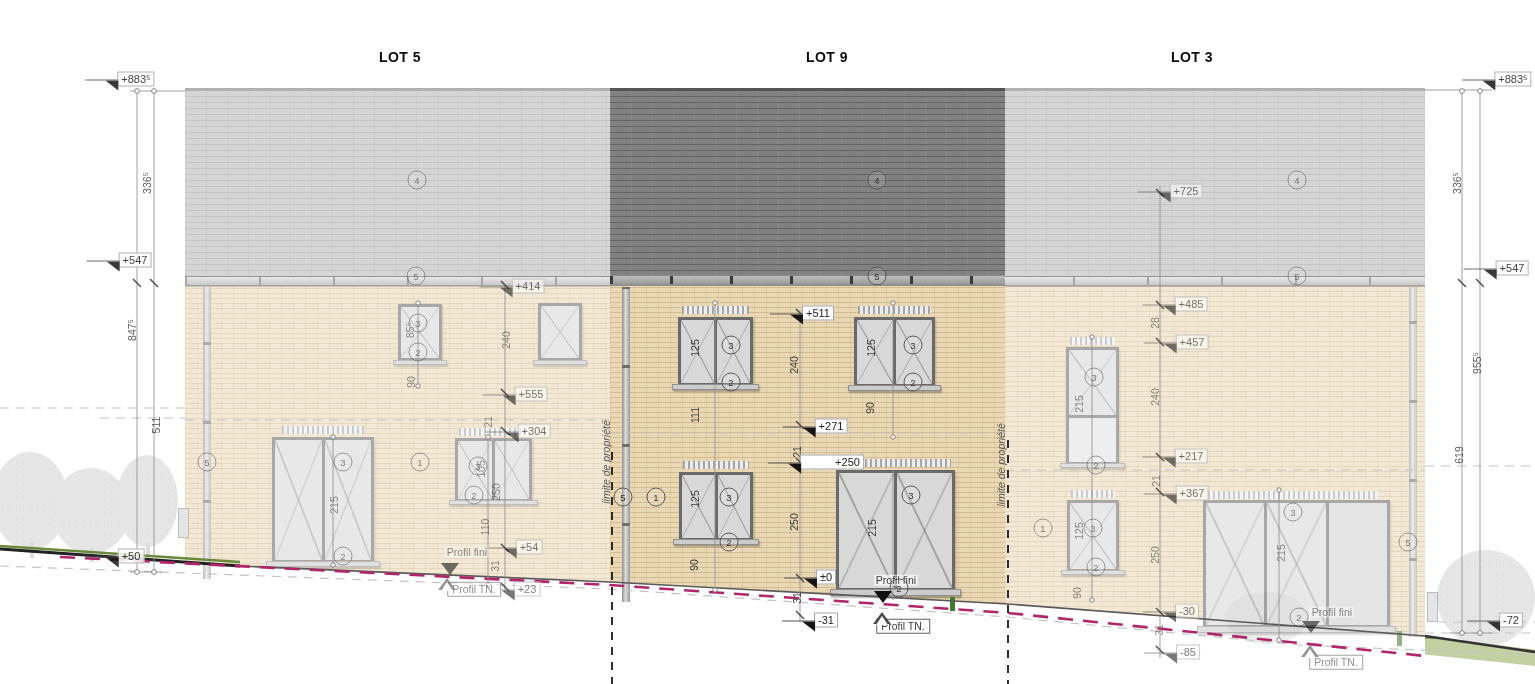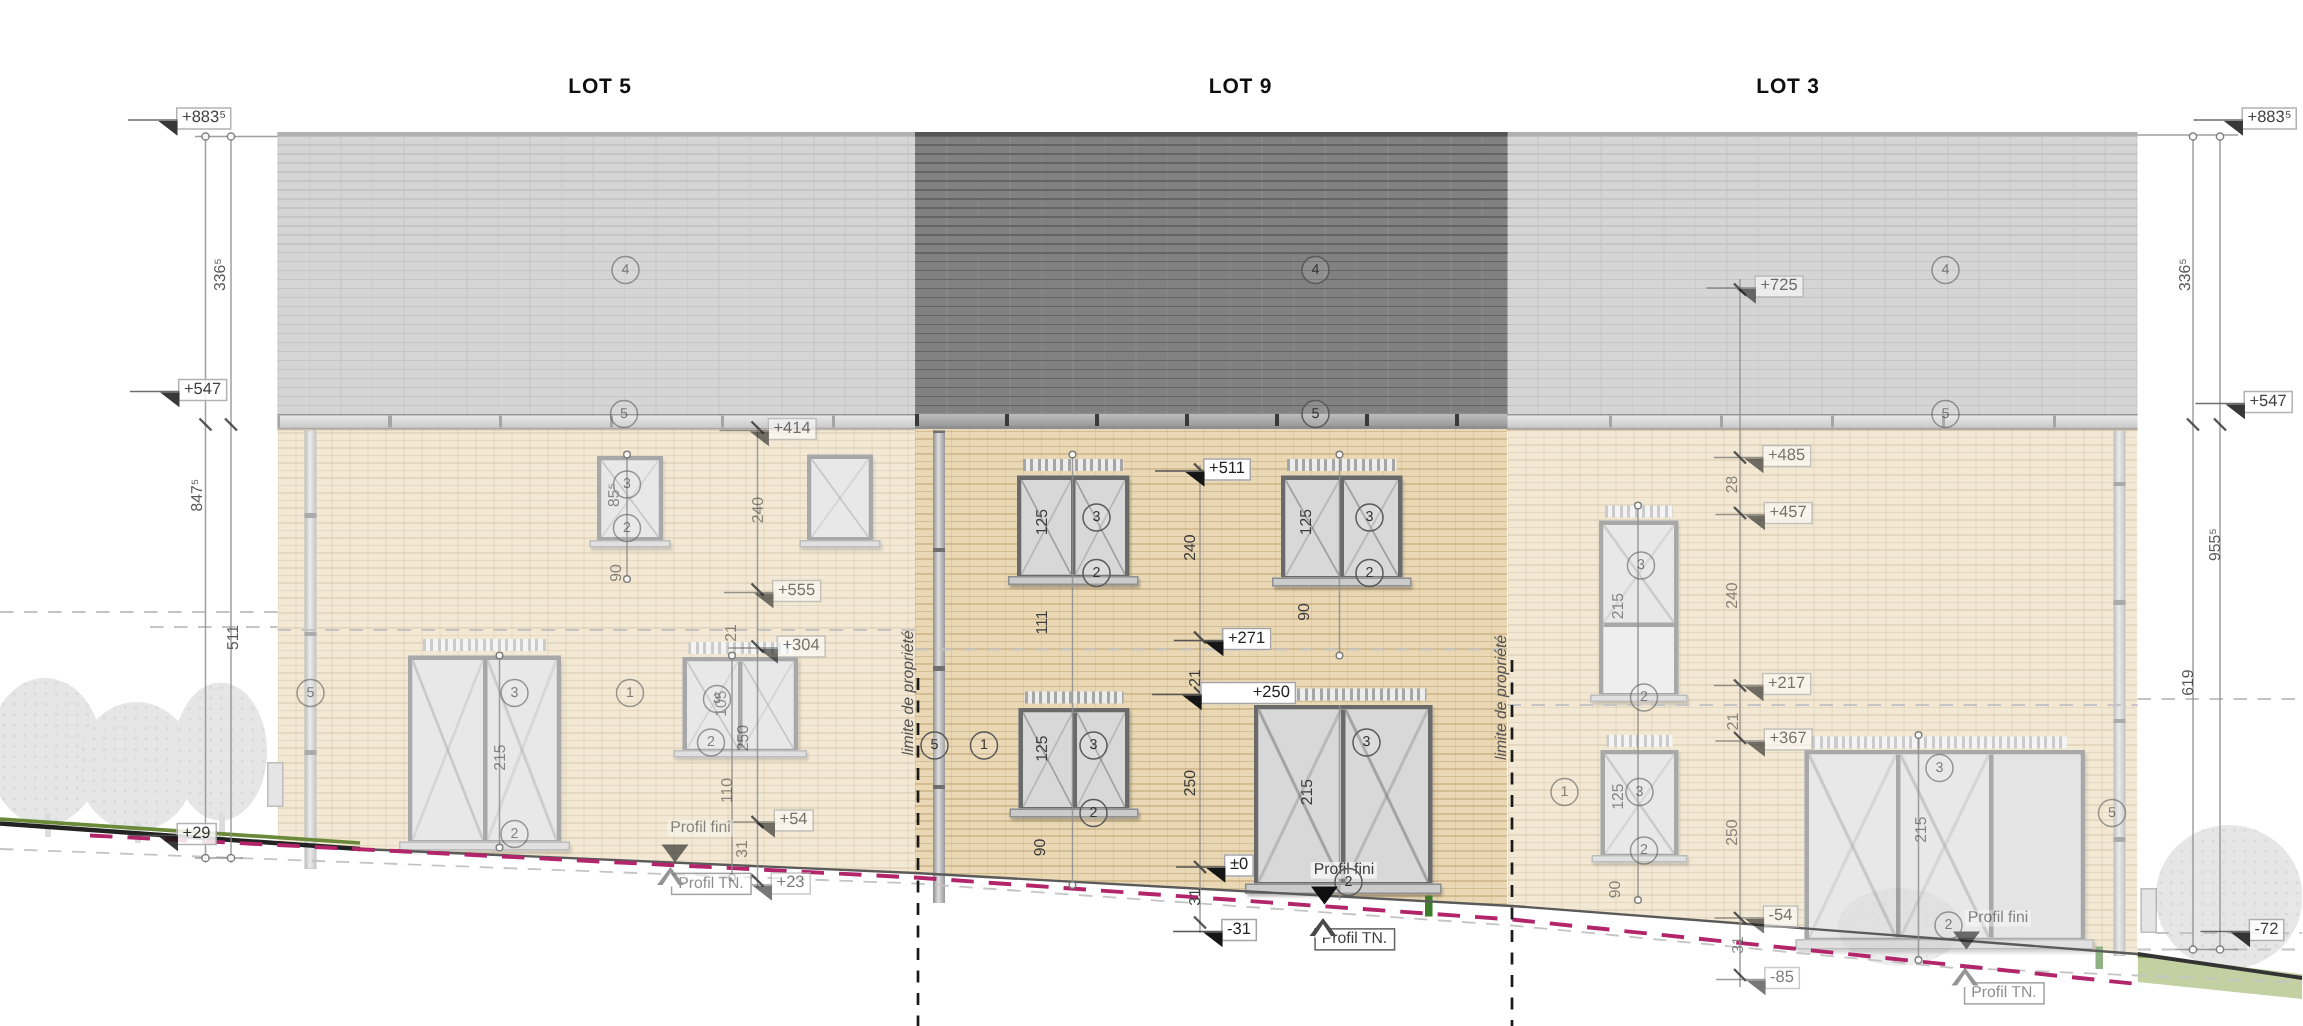--- a/index.html
+++ b/index.html
@@ -245,21 +245,21 @@
   <div class="lot-title" style="left:400px;top:57px">LOT 5</div>
   <div class="lot-title" style="left:827px;top:57px">LOT 9</div>
   <div class="lot-title" style="left:1192px;top:57px">LOT 3</div>
 
   <div class="annlayer dim85">
       <span class="ann flag" style="left: 136px; top: 79px;">+883⁵</span>
       <span class="ann v" style="left: 147px; top: 183px;">336⁵</span>
       <span class="ann flag" style="left: 135px; top: 260px;">+547</span>
       <span class="ann v" style="left: 132px; top: 330px;">847⁵</span>
       <span class="ann v" style="left: 156px; top: 425px;">511</span>
-      <span class="ann flag" style="left: 131px; top: 556px;">+29</span>
+      <span class="ann flag" style="left: 131px; top: 556px;">+50</span>
     </div>
   <div class="annlayer dim85">
       <span class="ann flag" style="left: 1513px; top: 79px;">+883⁵</span>
       <span class="ann v" style="left: 1457px; top: 183px;">336⁵</span>
       <span class="ann flag" style="left: 1512px; top: 268px;">+547</span>
       <span class="ann v" style="left: 1477px; top: 363px;">955⁵</span>
       <span class="ann v" style="left: 1459px; top: 455px;">619</span>
       <span class="ann flag" style="left: 1511px; top: 620px;">-72</span>
     </div>
   <div class="annlayer dim60">
@@ -331,21 +331,21 @@
   <div class="annlayer dim60">
       <span class="ann flag" style="left: 1186px; top: 191px;">+725</span>
       <span class="ann flag" style="left: 1191px; top: 304px;">+485</span>
       <span class="ann v" style="left: 1155px; top: 323px;">28</span>
       <span class="ann flag" style="left: 1192px; top: 342px;">+457</span>
       <span class="ann v" style="left: 1155px; top: 397px;">240</span>
       <span class="ann flag" style="left: 1191px; top: 456px;">+217</span>
       <span class="ann v" style="left: 1156px; top: 481px;">21</span>
       <span class="ann flag" style="left: 1192px; top: 493px;">+367</span>
       <span class="ann v" style="left: 1155px; top: 555px;">250</span>
-      <span class="ann flag" style="left: 1187px; top: 611px;">-54</span>
+      <span class="ann flag" style="left: 1187px; top: 611px;">-30</span>
       <span class="ann v" style="left: 1159px; top: 630px;">31</span>
       <span class="ann flag" style="left: 1188px; top: 652px;">-85</span>
       <span class="ann h" style="left: 1332px; top: 612px;">Profil fini</span>
       <span class="ann hb" style="left: 1336px; top: 662px;">Profil TN.</span>
       <span class="ann v" style="left: 1079px; top: 404px;">215</span>
       <span class="ann v" style="left: 1079px; top: 531px;">125</span>
       <span class="ann v" style="left: 1077px; top: 593px;">90</span>
       <span class="ann v" style="left: 1281px; top: 553px;">215</span>
       <span class="ann c" style="left: 1297px; top: 180px;">4</span>
       <span class="ann c" style="left: 1297px; top: 276px;">5</span>

